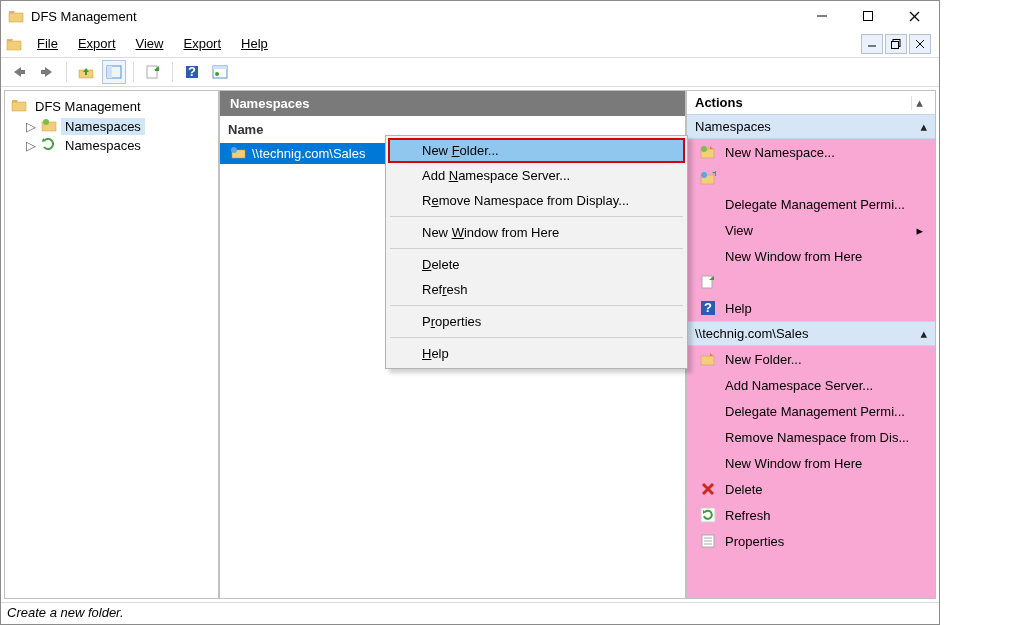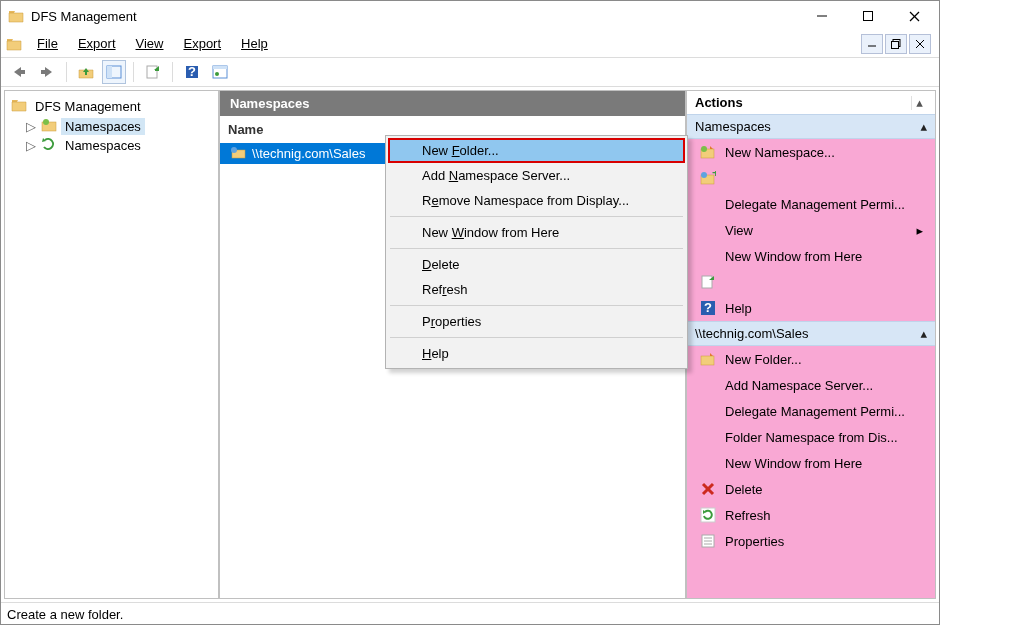--- a/index.html
+++ b/index.html
@@ -59,21 +59,21 @@
   .scroll-up { width: 16px; height: 14px; display:flex; align-items:center; justify-content:center; color:#555; border-left:1px solid #e0e0e0;}
   .section-head { background: #d7e6f6; border-top: 1px solid #c0d4eb; border-bottom: 1px solid #c0d4eb; padding: 4px 8px; display: flex; align-items: center; }
   .section-head .sh-label { flex: 1; }
   .section-head .chev { color: #222; }
   .action-item { display: flex; align-items: flex-end; gap: 8px; padding: 5px 12px; color: #000; }
   .action-item .aicon { width: 18px; height: 16px; display:flex; align-items:center; justify-content:center; flex-shrink:0; }
   .action-item .atxt { flex: 1; white-space: nowrap; overflow: hidden; text-overflow: ellipsis; }
   .action-item .sub { color: #000; }
 
   
-  .statusbar { height: 22px; border-top: 1px solid #dcdcdc; padding: 2px 6px; display: flex; align-items: flex-end; color: #000; background: #fff;}
+  .statusbar { height: 22px; border-top: 1px solid #dcdcdc; padding: 2px 6px; display: flex; align-items: flex-start; color: #000; background: #fff; font-style: italic;}
 </style>
 </head>
 <body>
 
 <div class="window">
 
   <div class="titlebar">
     <span class="title-icon">
       <svg width="16" height="14" viewBox="0 0 16 14">
           <path d="M1 4 L6 4 L7 2 L1 2 Z" fill="#e6b85c"></path>
@@ -319,21 +319,21 @@
       <div class="action-item">
         <span class="aicon"></span>
         <span class="atxt">Add Namespace Server...</span>
       </div>
       <div class="action-item">
         <span class="aicon"></span>
         <span class="atxt">Delegate Management Permi...</span>
       </div>
       <div class="action-item">
         <span class="aicon"></span>
-        <span class="atxt">Folder Namespace from Dis...</span>
+        <span class="atxt">Remove Namespace from Dis...</span>
       </div>
       <div class="action-item">
         <span class="aicon"></span>
         <span class="atxt">New Window from Here</span>
       </div>
       <div class="action-item">
         <span class="aicon">
             <svg width="14" height="14">
               <line x1="2" y1="2" x2="12" y2="12" stroke="#cc2a1e" stroke-width="3"></line>
               <line x1="12" y1="2" x2="2" y2="12" stroke="#cc2a1e" stroke-width="3"></line>

